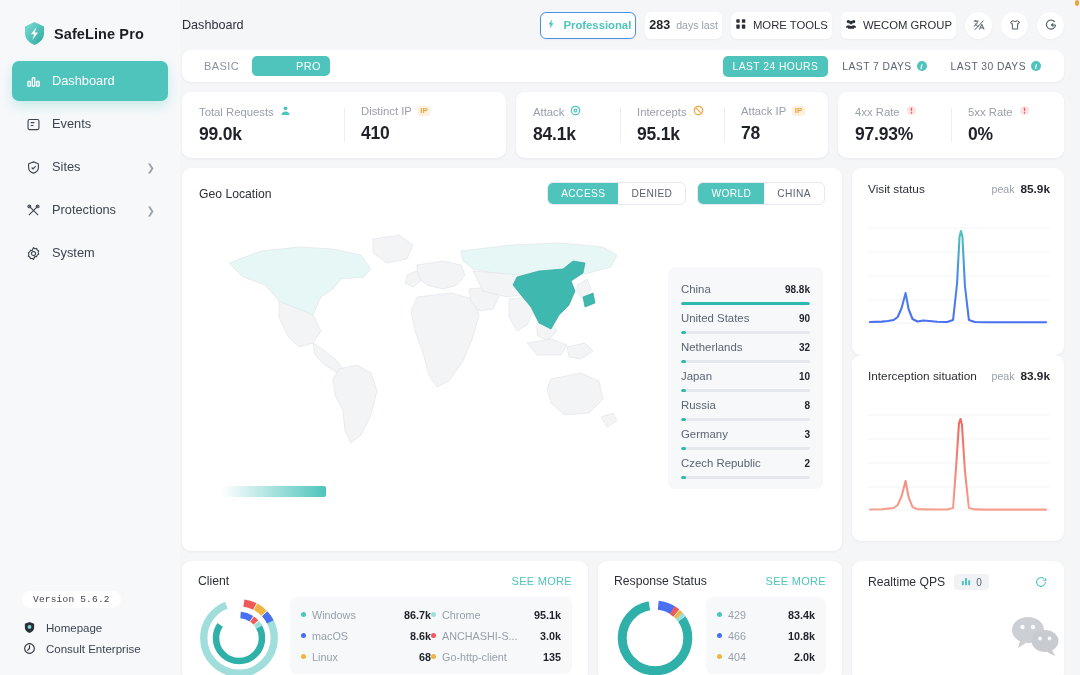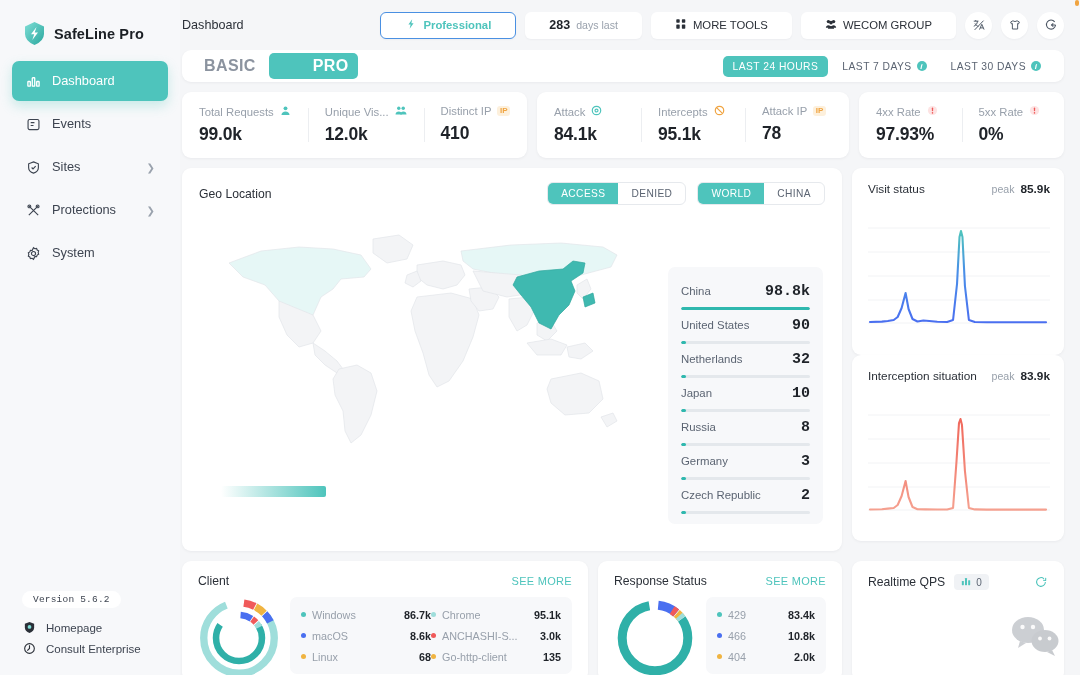--- a/index.html
+++ b/index.html
@@ -45,42 +45,42 @@
   
   .main { flex: 1; display: flex; flex-direction: column; min-width: 0; position: relative; }
   .topbar {
     height: 50px; display: flex; align-items: center; padding: 0 16px 0 2px;
     background: #f5f6f8; gap: 8px;
   }
   .page-title { font-size: 12.6px; color: #2b3038; margin-left: 0; }
   .top-actions { margin-left: auto; display: flex; align-items: center; gap: 9px; }
   .chip {
     background: #fff; border-radius: 6px; height: 27px; display: flex; align-items: center;
-    gap: 6px; padding: 0 24px; font-size: 11.3px; color: #2b3038; cursor: pointer;
+    gap: 6px; padding: 0 4px; font-size: 11.3px; color: #2b3038; cursor: pointer;
     box-shadow: 0 1px 2px rgba(16,24,40,.04);
   }
   .chip.pro { border: 1px solid #4a90e2; color: #4ec4bc; font-weight: 600; }
   .chip .days-num { font-weight: bold; font-size: 12.5px; color: #1f2329; }
   .chip .days-txt { color: #9aa2ad; font-size: 10.6px; }
   .icon-btn {
     width: 27px; height: 27px; border-radius: 50%; background: #fff;
     display: flex; align-items: center; justify-content: center; cursor: pointer;
     box-shadow: 0 1px 2px rgba(16,24,40,.04); color: #4b5563;
   }
 
   .content { flex: 1; padding: 0 16px 0 2px; overflow: hidden; }
 
   .card { background: #fff; border-radius: 9px; box-shadow: 0 1px 3px rgba(16,24,40,.05); }
 
   
   .filterbar { height: 32px; display: flex; align-items: center; padding: 0 13px; margin-bottom: 10px; }
   .seg { display: flex; align-items: center; gap: 4px; }
   .seg-btn {
-    font-size: 16px; letter-spacing: .4px; padding: 4px 9px; border-radius: 5px;
-    color: #8b939f; cursor: pointer; font-weight: 700;
+    font-size: 11px; letter-spacing: .4px; padding: 4px 9px; border-radius: 5px;
+    color: #8b939f; cursor: pointer; font-weight: 400;
   }
   .seg-btn.on { background: #4ec4bc; color: #fff; padding-left: 44px; }
   .range-group { margin-left: auto; display: flex; align-items: center; gap: 4px; }
   .range-btn {
     font-size: 10.3px; letter-spacing: .45px; padding: 5px 10px; border-radius: 5px;
     color: #5b6472; cursor: pointer; display: flex; align-items: center; gap: 5px; font-weight: 500;
   }
   .range-btn.on { background: #4ec4bc; color: #fff; }
   .teal-dot-i { width: 10px; height: 10px; border-radius: 50%; background: #4ec4bc; color:#fff;
     font-size: 8px; display: inline-flex; align-items: center; justify-content: center; font-style: italic; font-weight: bold; }
@@ -117,21 +117,21 @@
     background: linear-gradient(to right, #ffffff, #4ec4bc);
   }
 
   .country-panel {
     width: 155px; background: #f7f8fa; border-radius: 7px; padding: 9px 13px 10px 13px;
     margin: 62px 2px 0 0; align-self: flex-start;
   }
   .country-row { padding: 7px 0 0 0; }
   .country-top { display: flex; align-items: baseline; }
   .country-name { font-size: 11.4px; color: #5b6472; }
-  .country-val { margin-left: auto; font-size: 15px; font-weight: bold; color: #1f2329; font-family: Liberation Mono, monospace; }
+  .country-val { margin-left: auto; font-size: 10px; font-weight: bold; color: #1f2329; }
   .country-bar { height: 3px; border-radius: 2px; background: #e4e8ec; margin-top: 7px; position: relative; overflow: hidden; }
   .country-bar > i { position: absolute; left: 0; top: 0; bottom: 0; background: #2fb8ae; border-radius: 2px; display: block; }
 
   .right-col { width: 212px; flex: 0 0 212px; display: flex; flex-direction: column; }
   .spark-card { height: 186.5px; padding: 14px 14px 0 16px; }
   .spark-head { display: flex; align-items: baseline; }
   .spark-title { font-size: 11.8px; color: #2b3038; }
   .spark-peak-lbl { margin-left: auto; font-size: 10.6px; color: #98a0ab; }
   .spark-peak-val { font-size: 11.8px; font-weight: bold; color: #1f2329; margin-left: 6px; }
   .spark-svg { width: 100%; height: 128px; display: block; margin-top: 8px; }
@@ -361,34 +361,20 @@
             <div class="stat-label">
               <span>Total Requests</span>
               <span>
                 <svg viewBox="0 0 12 12" width="11" height="11" fill="#4ec4bc">
                     <circle cx="6" cy="3.6" r="2.1"></circle>
                     <path d="M1.6 11c0-2.4 2-3.8 4.4-3.8S10.4 8.6 10.4 11z"></path>
                   </svg>
               </span>
             </div>
             <div class="stat-value">99.0k</div>
-          </div>
-          <div class="stat">
-            <div class="stat-label">
-              <span>Unique Vis...</span>
-              <span>
-                <svg viewBox="0 0 14 12" width="12" height="11" fill="#4ec4bc">
-                    <circle cx="4.4" cy="3.4" r="2"></circle>
-                    <circle cx="9.6" cy="3.4" r="2"></circle>
-                    <path d="M.6 10.6c0-2.2 1.7-3.4 3.8-3.4s3.8 1.2 3.8 3.4z"></path>
-                    <path d="M6 10.6c0-2.2 1.7-3.4 3.8-3.4s3.6 1.2 3.6 3.4z"></path>
-                  </svg>
-              </span>
-            </div>
-            <div class="stat-value">12.0k</div>
           </div>
           <div class="stat">
             <div class="stat-label">
               <span>Distinct IP</span>
               <span class="mini-badge" style="background:#fdf0dc;color:#f0a441">IP</span>
             </div>
             <div class="stat-value">410</div>
           </div>
         </div>
 

